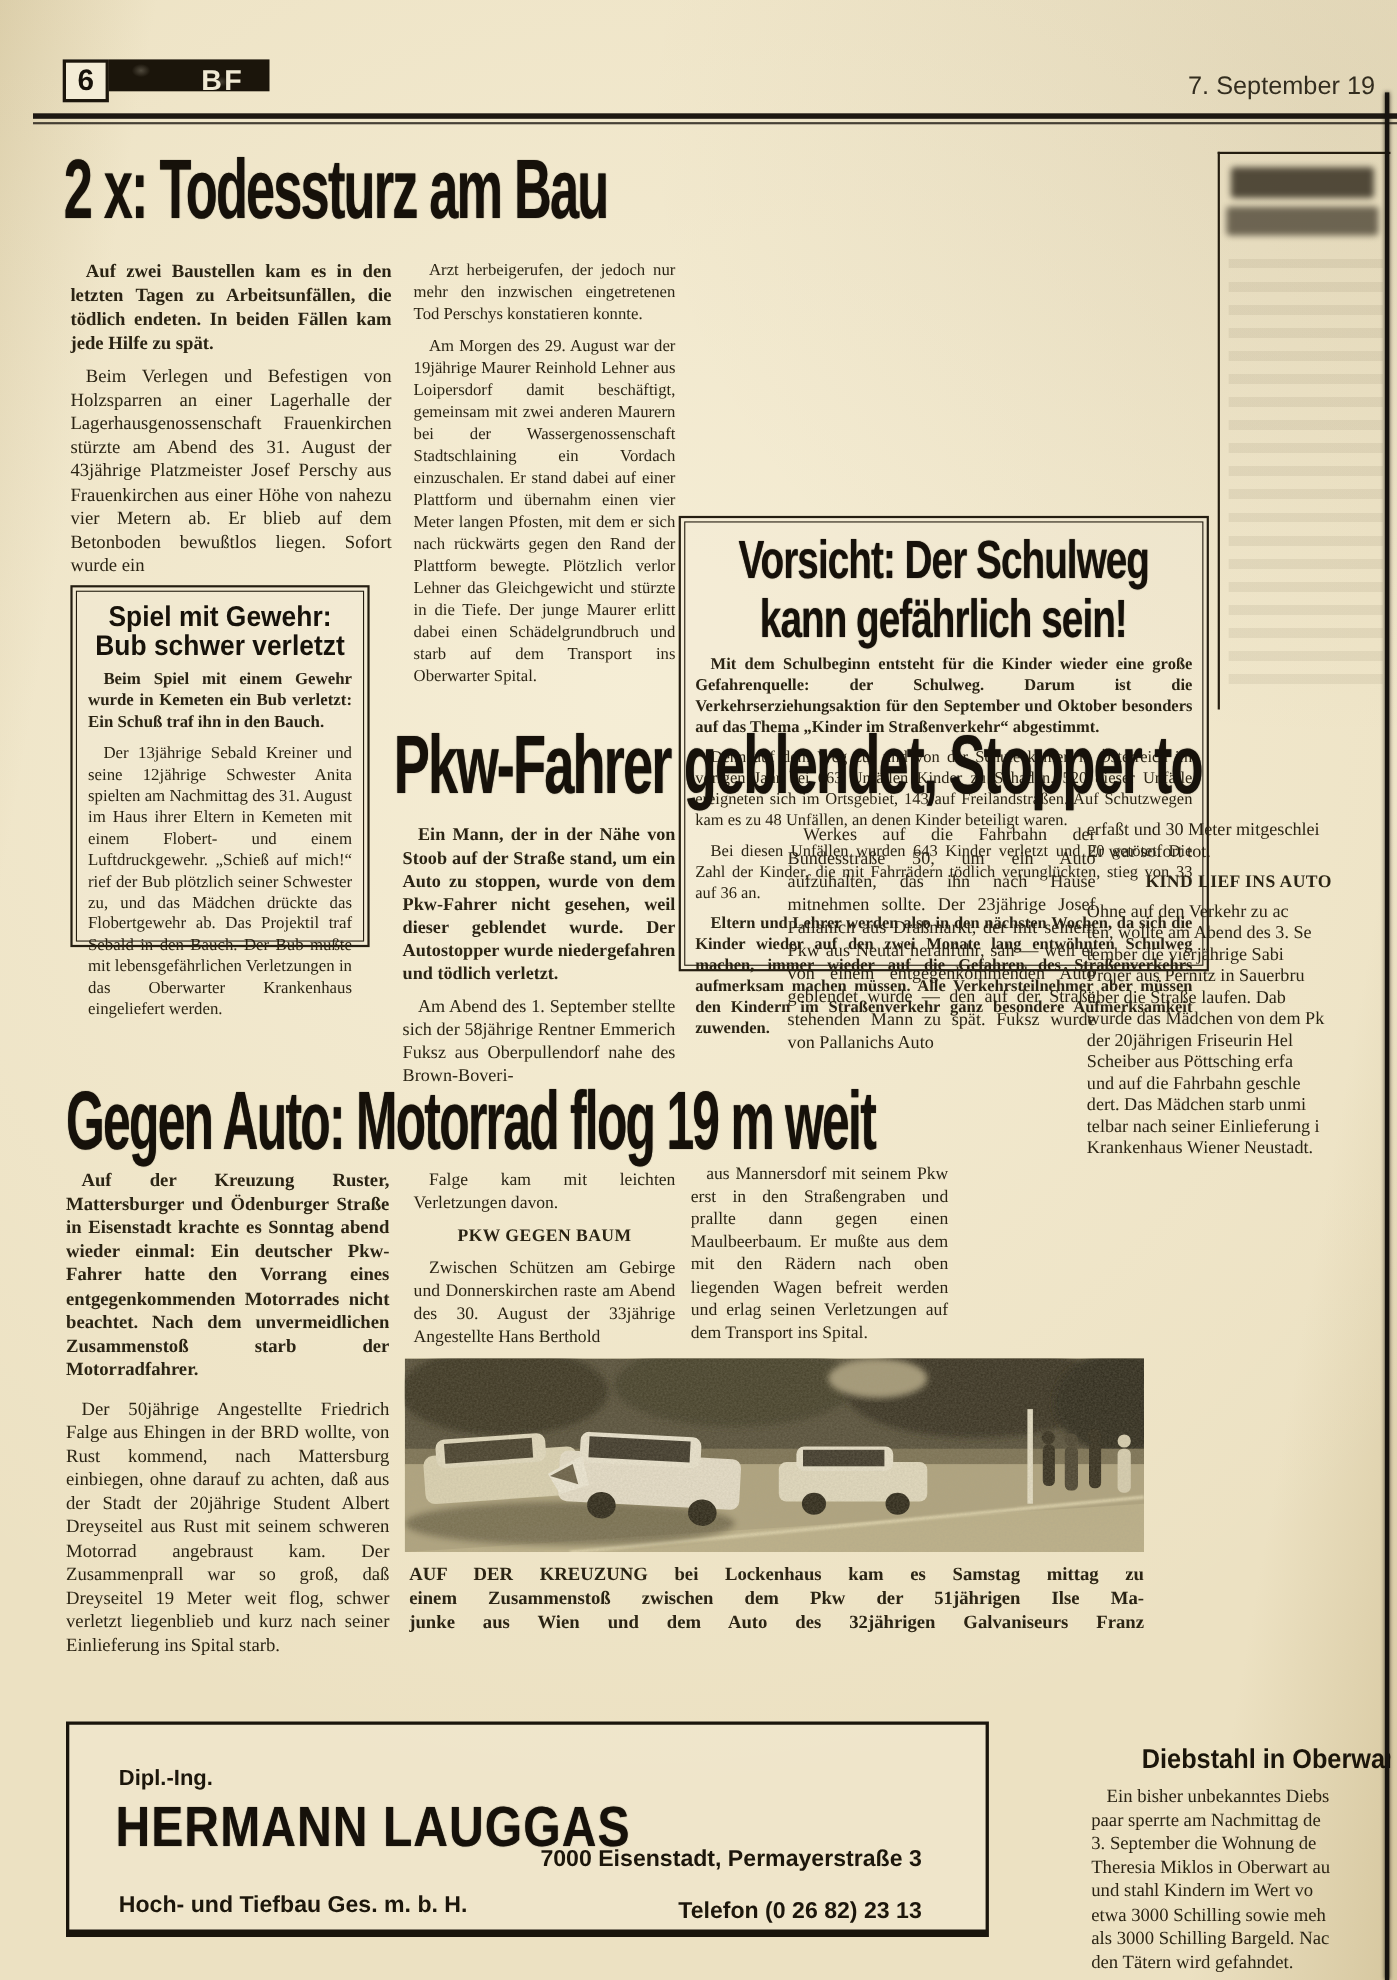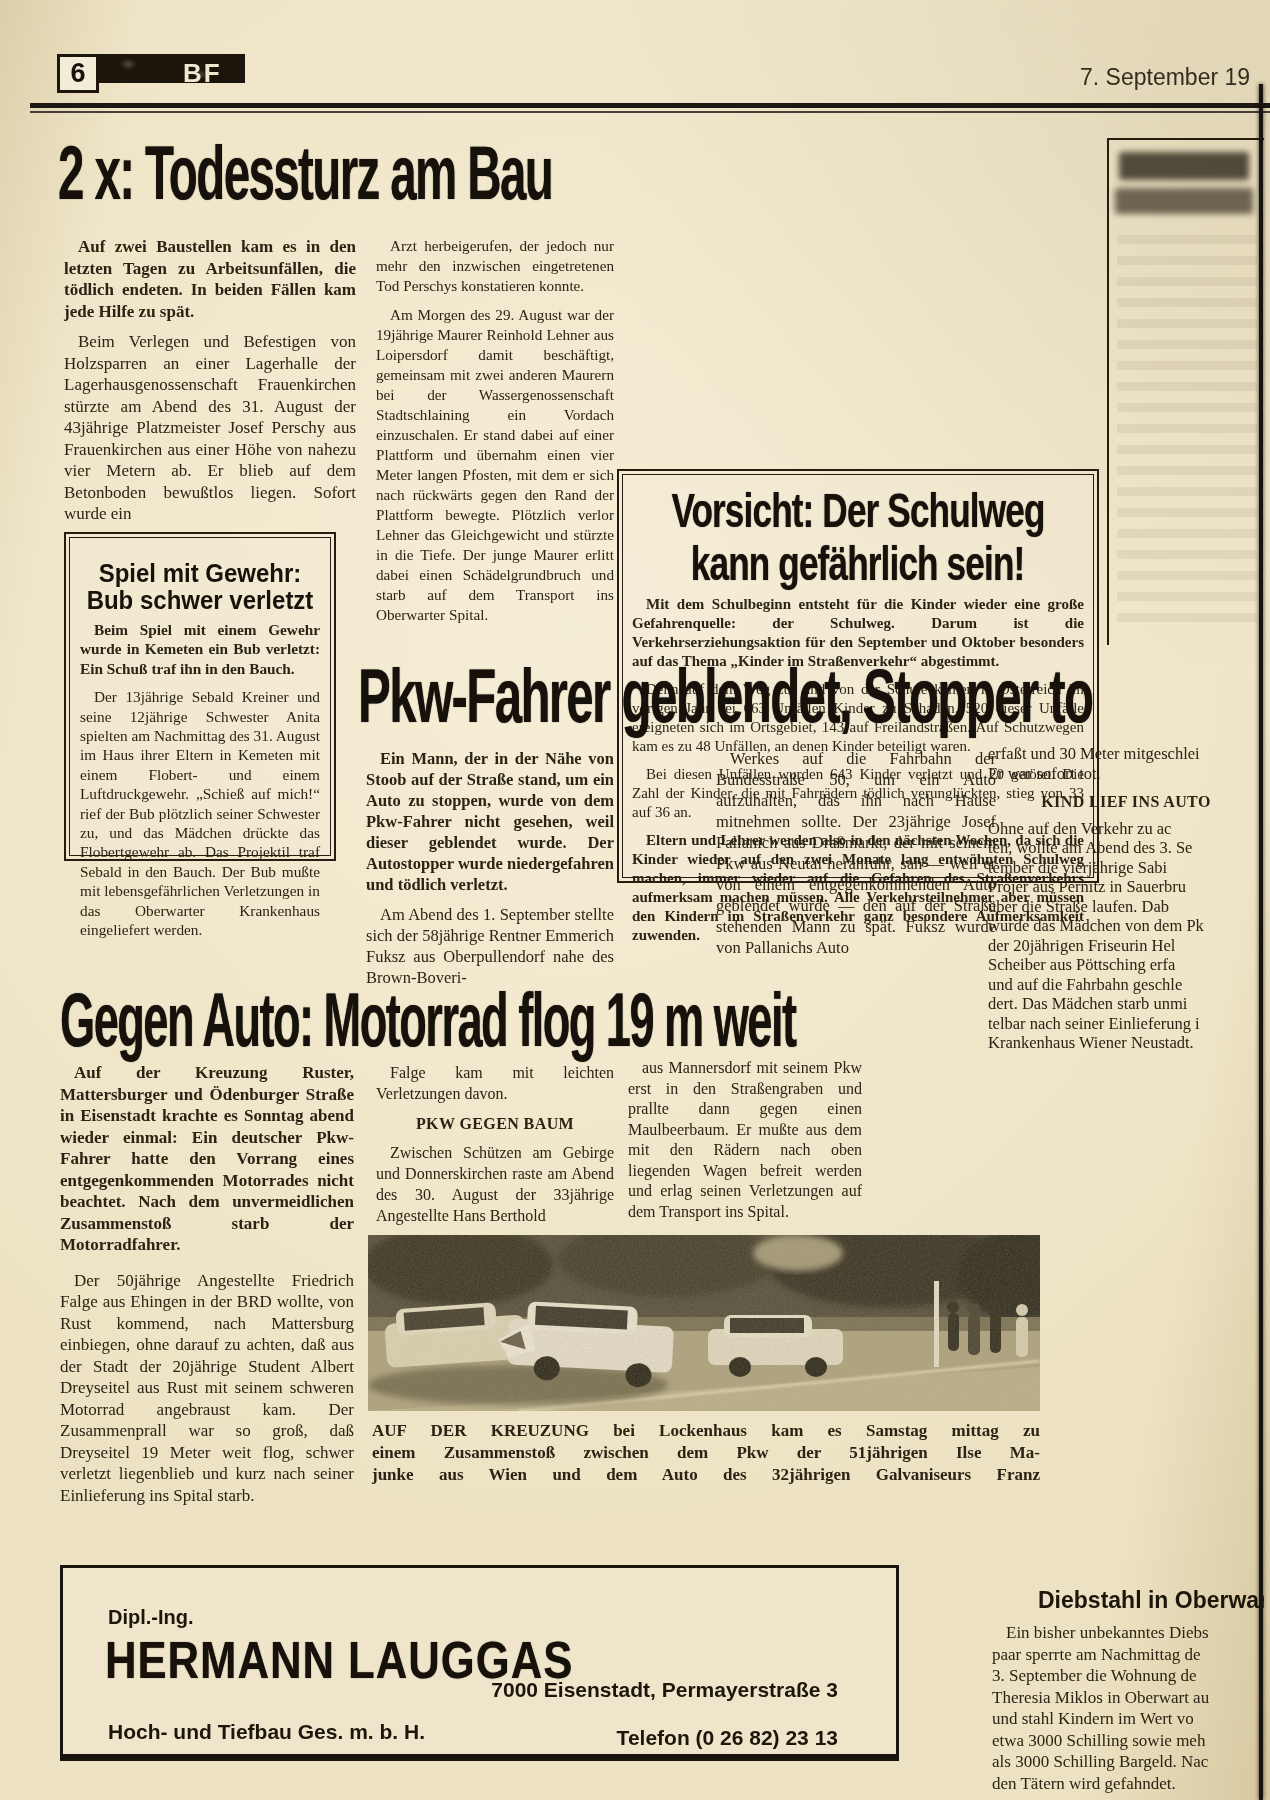--- a/index.html
+++ b/index.html
@@ -68,21 +68,21 @@
   </div>
   <div class="abs txt" style="left:64px;top:236px;width:292px;font-size:17px;line-height:21.5px;">
     <p class="lead">Auf zwei Baustellen kam es in den letzten Tagen zu Arbeitsunfällen, die tödlich endeten. In beiden Fällen kam jede Hilfe zu spät.</p>
     <p>Beim Verlegen und Befestigen von Holzsparren an einer Lagerhalle der Lagerhausgenossenschaft Frauenkirchen stürzte am Abend des 31. August der 43jährige Platzmeister Josef Perschy aus Frauenkirchen aus einer Höhe von nahezu vier Metern ab. Er blieb auf dem Betonboden bewußtlos liegen. Sofort wurde ein</p>
   </div>
   <div class="abs txt" style="left:376px;top:236px;width:238px;font-size:15.2px;line-height:20px;">
     <p>Arzt herbeigerufen, der jedoch nur mehr den inzwischen eingetretenen Tod Perschys konstatieren konnte.</p>
     <p>Am Morgen des 29. August war der 19jährige Maurer Reinhold Lehner aus Loipersdorf damit beschäftigt, gemeinsam mit zwei anderen Maurern bei der Wassergenossenschaft Stadtschlaining ein Vordach einzuschalen. Er stand dabei auf einer Plattform und übernahm einen vier Meter langen Pfosten, mit dem er sich nach rückwärts gegen den Rand der Plattform bewegte. Plötzlich verlor Lehner das Gleichgewicht und stürzte in die Tiefe. Der junge Maurer erlitt dabei einen Schädelgrundbruch und starb auf dem Transport ins Oberwarter Spital.</p>
   </div>
 
-  <div class="abs dbox" style="left:64px;top:532px;width:272px;height:329px;padding:24px 14px;">
+  <div class="abs dbox" style="left:64px;top:532px;width:272px;height:329px;padding:12px 14px;">
     <div class="boxhead" style="font-size:24px;line-height:27px;">Spiel mit Gewehr:</div>
     <div class="boxhead" style="font-size:24px;line-height:27px;margin-bottom:8px;">Bub schwer verletzt</div>
     <div class="txt" style="font-size:15.3px;line-height:19.4px;">
       <p class="lead">Beim Spiel mit einem Gewehr wurde in Kemeten ein Bub verletzt: Ein Schuß traf ihn in den Bauch.</p>
       <p>Der 13jährige Sebald Kreiner und seine 12jährige Schwester Anita spielten am Nachmittag des 31. August im Haus ihrer Eltern in Kemeten mit einem Flobert- und einem Luftdruckgewehr. „Schieß auf mich!“ rief der Bub plötzlich seiner Schwester zu, und das Mädchen drückte das Flobertgewehr ab. Das Projektil traf Sebald in den Bauch. Der Bub mußte mit lebensgefährlichen Verletzungen in das Oberwarter Krankenhaus eingeliefert werden.</p>
     </div>
   </div>
 
   <div class="abs dbox" style="left:617px;top:140px;width:482px;height:414px;padding:10px 13px;">
     <div style="text-align:center;margin-top:2px;">

